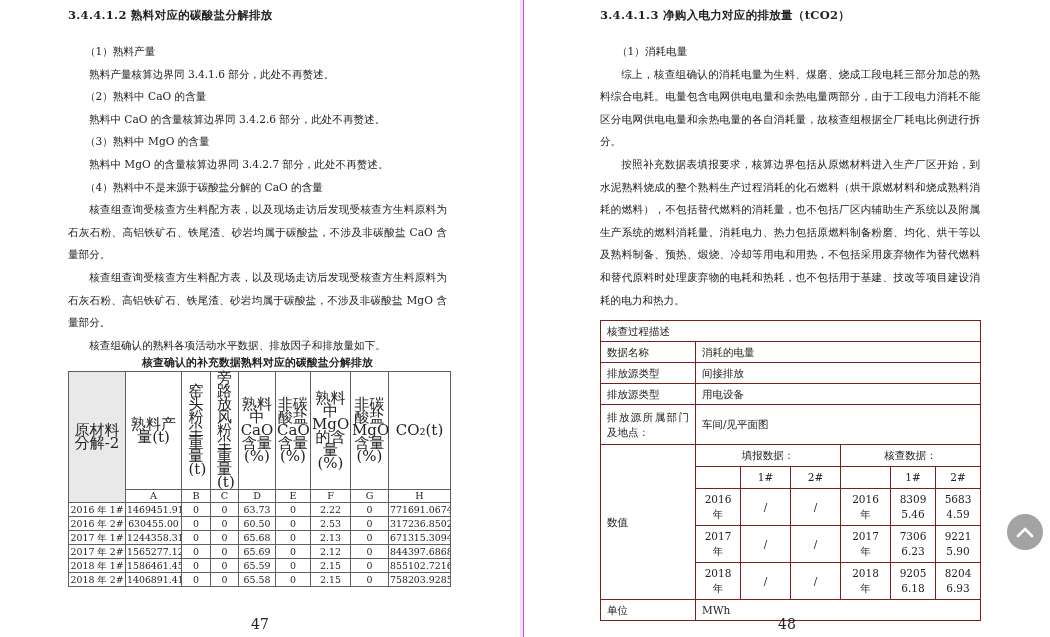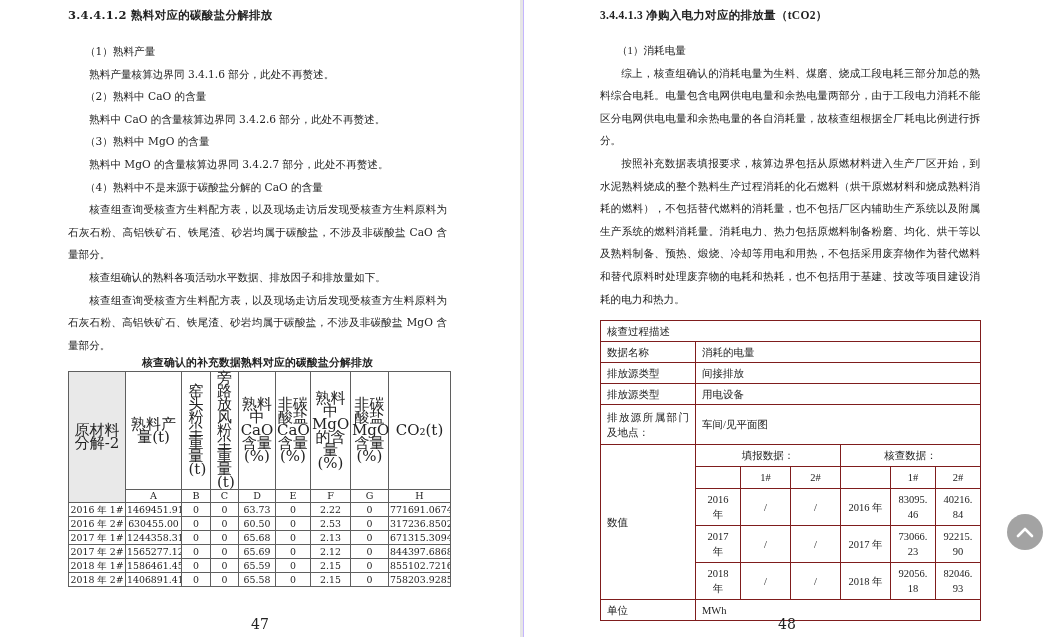--- a/index.html
+++ b/index.html
@@ -4,32 +4,32 @@
 <style>
   * { box-sizing: border-box; }
   html, body {
     margin: 0; padding: 0;
     width: 1050px; height: 637px;
     background: #ffffff;
     font-family: "DejaVu Serif", "Liberation Serif", serif;
     color: #222222;
     overflow: hidden;
   }
-  #stage { position: relative; width: 862px; height: 637px; background: #c4b5fd; padding-left: 40px; }
+  #stage { position: relative; width: 862px; height: 637px; background: #d946ef; padding-left: 40px; }
 
   .page { position: absolute; top: 0; height: 637px; background: #fff; }
   #page-left  { left: 0;   width: 520px; }
   #page-right { left: 524px; width: 526px; }
   #page-divider {
     position: absolute; left: 520px; top: 0; width: 3px; height: 637px;
     background: #e6e6e6;
   }
 
   .content-left  { position: absolute; left: 68px; top: 8px;  width: 379px; }
-  .content-right { position: absolute; left: 76px; top: 8px;  width: 380px; font-family: Liberation Serif, serif; }
+  .content-right { position: absolute; left: 76px; top: 8px;  width: 380px; }
 
   .doc-heading {
     font-size: 11.5px; font-weight: bold; line-height: 15px;
     margin: 0 0 17px 0; letter-spacing: 0.3px;
   }
   p.doc-line { margin: 0; font-size: 10.6px; line-height: 22.6px; text-align: justify; }
   p.item-line { padding-left: 17px; text-align: left; }
   p.body-line { text-indent: 2em; }
 
   .table-title {
@@ -90,22 +90,22 @@
       <div class="doc-heading">3.4.4.1.2 熟料对应的碳酸盐分解排放</div>
 
       <p class="doc-line item-line">（1）熟料产量</p>
       <p class="doc-line body-line">熟料产量核算边界同 3.4.1.6 部分，此处不再赘述。</p>
       <p class="doc-line item-line">（2）熟料中 CaO 的含量</p>
       <p class="doc-line body-line">熟料中 CaO 的含量核算边界同 3.4.2.6 部分，此处不再赘述。</p>
       <p class="doc-line item-line">（3）熟料中 MgO 的含量</p>
       <p class="doc-line body-line">熟料中 MgO 的含量核算边界同 3.4.2.7 部分，此处不再赘述。</p>
       <p class="doc-line item-line">（4）熟料中不是来源于碳酸盐分解的 CaO 的含量</p>
       <p class="doc-line body-line">核查组查询受核查方生料配方表，以及现场走访后发现受核查方生料原料为石灰石粉、高铝铁矿石、铁尾渣、砂岩均属于碳酸盐，不涉及非碳酸盐 CaO 含量部分。</p>
+      <p class="doc-line body-line">核查组查询受核查方生料配方表，以及现场走访后发现受核查方生料原料为石灰石粉、高铝铁矿石、铁尾渣、砂岩均属于碳酸盐，不涉及非碳酸盐 MgO 含量部分。</p>
       <p class="doc-line body-line">核查组确认的熟料各项活动水平数据、排放因子和排放量如下。</p>
-      <p class="doc-line body-line">核查组查询受核查方生料配方表，以及现场走访后发现受核查方生料原料为石灰石粉、高铝铁矿石、铁尾渣、砂岩均属于碳酸盐，不涉及非碳酸盐 MgO 含量部分。</p>
 
       <div class="table-title">核查确认的补充数据熟料对应的碳酸盐分解排放</div>
 
       <table class="ltable">
         <colgroup>
           <col style="width:57px">
             <col style="width:56px">
             <col style="width:29px">
             <col style="width:28px">
           <col style="width:37px">
@@ -263,21 +263,21 @@
           <td class="r-center"></td>
           <td class="r-center">1#</td>
           <td class="r-center">2#</td>
         </tr>
         <tr class="r-data">
           <td class="r-center">2016 年</td>
           <td class="r-center">/</td>
           <td class="r-center">/</td>
           <td class="r-center">2016 年</td>
           <td class="r-num">83095.46</td>
-          <td class="r-num">40216.84</td>
+          <td class="r-num">56834.59</td>
         </tr>
         <tr class="r-data">
           <td class="r-center">2017 年</td>
           <td class="r-center">/</td>
           <td class="r-center">/</td>
           <td class="r-center">2017 年</td>
           <td class="r-num">73066.23</td>
           <td class="r-num">92215.90</td>
         </tr>
         <tr class="r-data">

